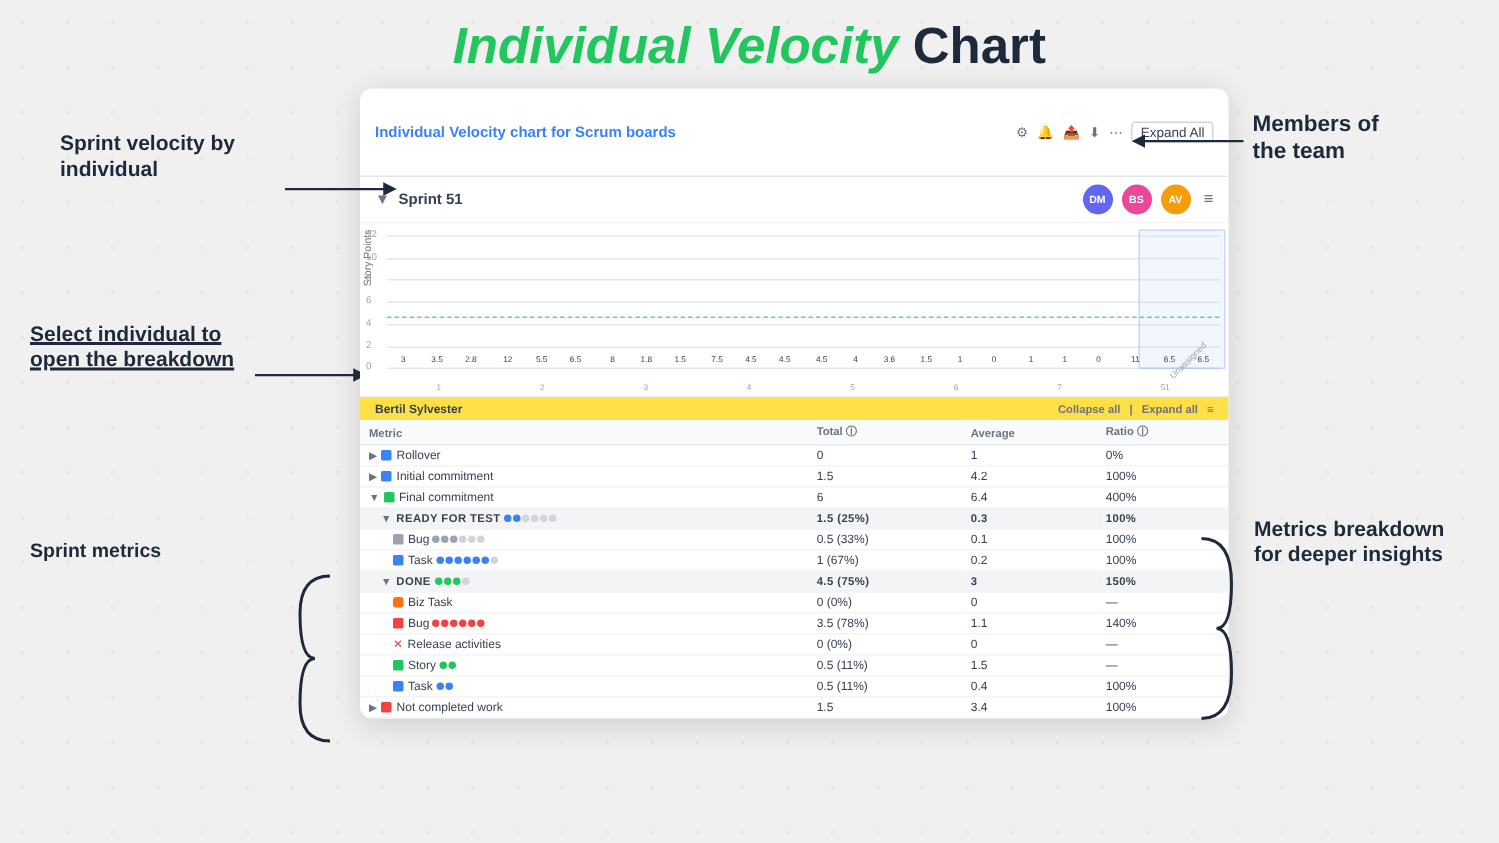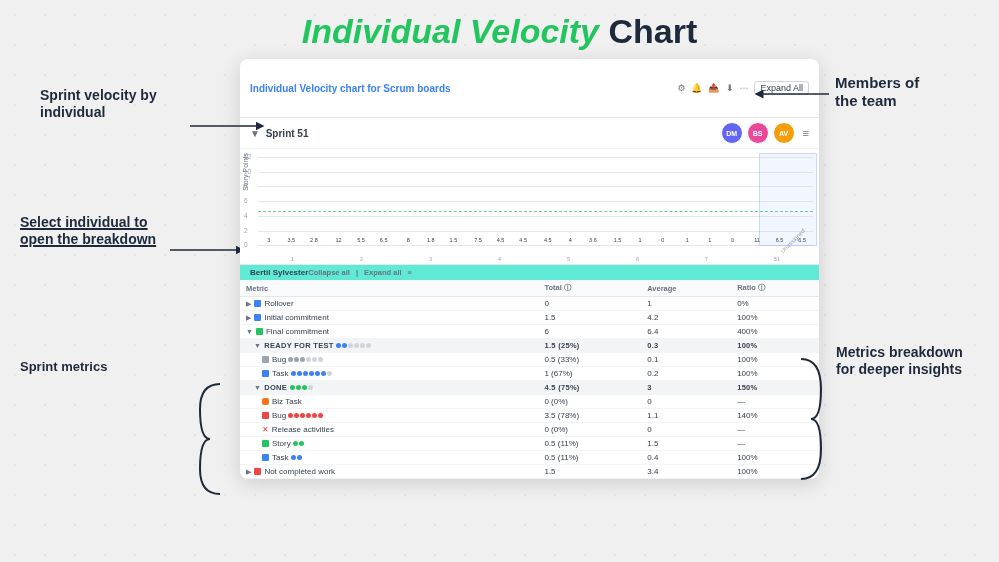--- a/index.html
+++ b/index.html
@@ -247,24 +247,25 @@
       font-size: 5.5px;
       color: #9ca3af;
     }
 
     
     .selected-person-row {
       padding: 3px 10px;
       font-size: 8px;
       font-weight: 600;
       color: #374151;
-      background: #5eead4;
+      background: #fde047;
       border-top: 1px solid #e5e7eb;
       display: flex;
       align-items: center;
+      justify-content: space-between;
     }
     .collapse-expand-btns {
       display: flex;
       gap: 6px;
       font-size: 7.5px;
       color: #6b7280;
     }
 
     
     .metrics-table {

